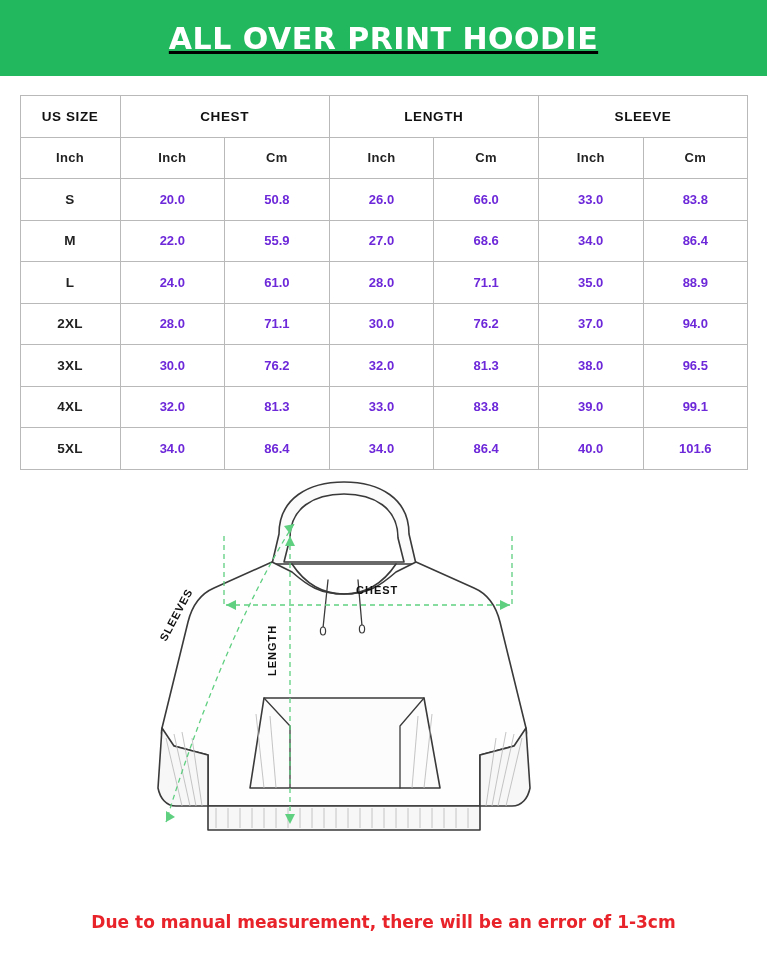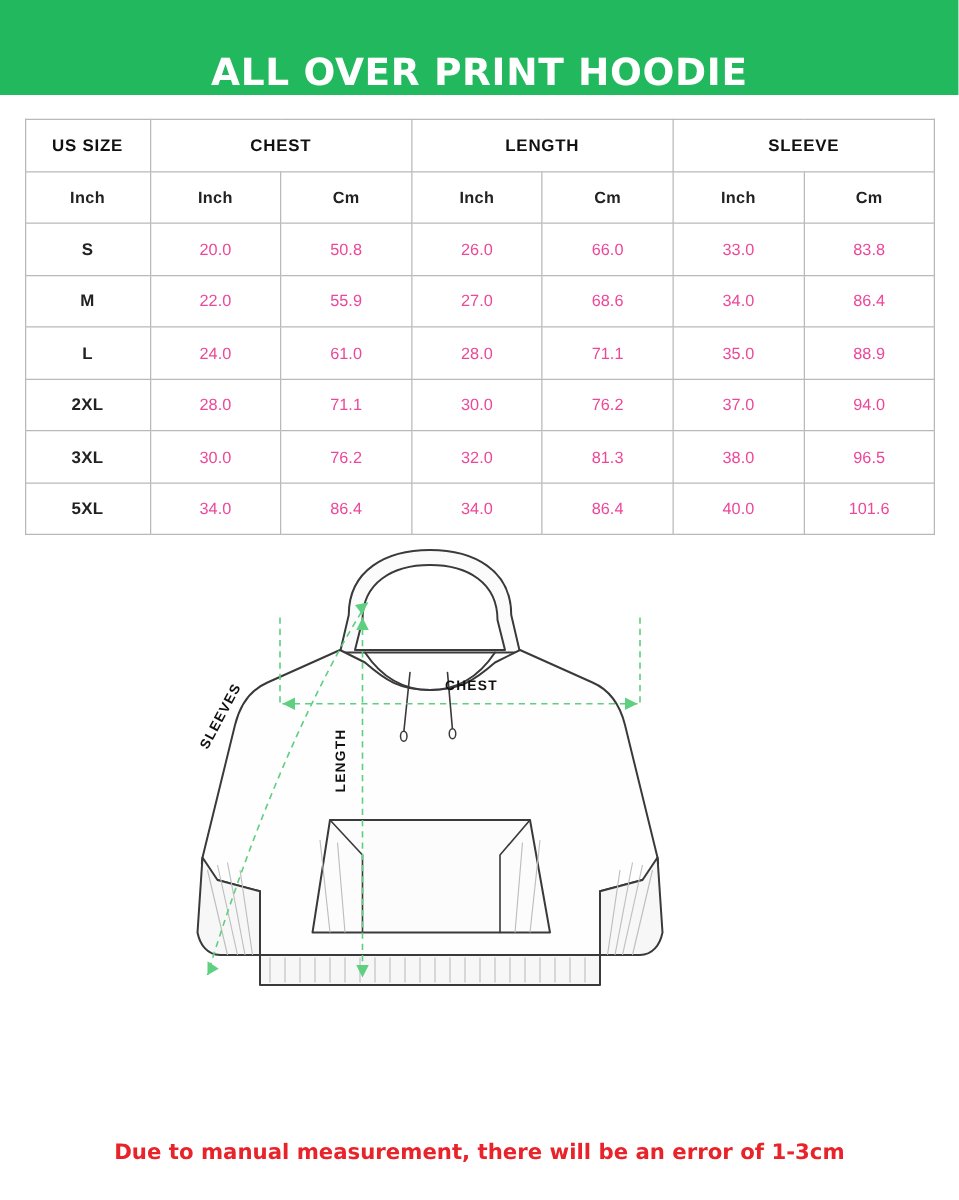--- a/index.html
+++ b/index.html
@@ -17,22 +17,23 @@
     height: 960px;
     overflow: hidden;
     background: #fff;
   }
   
   .header {
     width: 767px;
     height: 76px;
     background: #22b85e;
     display: flex;
-    align-items: flex-end;
+    align-items: center;
     justify-content: center;
+    text-decoration: underline;
   }
   .header-title {
     color: #ffffff;
     font-size: 30px;
     font-weight: bold;
     letter-spacing: 0.5px;
     text-align: center;
     font-family: "DejaVu Sans", sans-serif;
   }
   
@@ -64,23 +65,23 @@
     font-weight: bold;
     font-size: 13px;
     letter-spacing: 0.3px;
   }
   table.size-table td.size-cell {
     font-weight: bold;
     font-size: 13.5px;
     letter-spacing: 0.3px;
   }
   table.size-table td.value-cell {
-    font-weight: normal;
+    font-weight: bold;
     font-size: 13px;
-    color: #ec4899;
+    color: #6d28d9;
   }
   col.c-size { width: 100px; }
   col.c-val  { width: 104.6px; }
 
   
   .illustration {
     position: relative;
     width: 767px;
     height: 380px;
     margin-top: 6px;
@@ -185,20 +186,29 @@
           <td class="value-cell">94.0</td>
         </tr>
         <tr>
           <td class="size-cell">3XL</td>
           <td class="value-cell">30.0</td>
           <td class="value-cell">76.2</td>
           <td class="value-cell">32.0</td>
           <td class="value-cell">81.3</td>
           <td class="value-cell">38.0</td>
           <td class="value-cell">96.5</td>
+        </tr>
+        <tr>
+          <td class="size-cell">4XL</td>
+          <td class="value-cell">32.0</td>
+          <td class="value-cell">81.3</td>
+          <td class="value-cell">33.0</td>
+          <td class="value-cell">83.8</td>
+          <td class="value-cell">39.0</td>
+          <td class="value-cell">99.1</td>
         </tr>
         <tr>
           <td class="size-cell">5XL</td>
           <td class="value-cell">34.0</td>
           <td class="value-cell">86.4</td>
           <td class="value-cell">34.0</td>
           <td class="value-cell">86.4</td>
           <td class="value-cell">40.0</td>
           <td class="value-cell">101.6</td>
         </tr>

